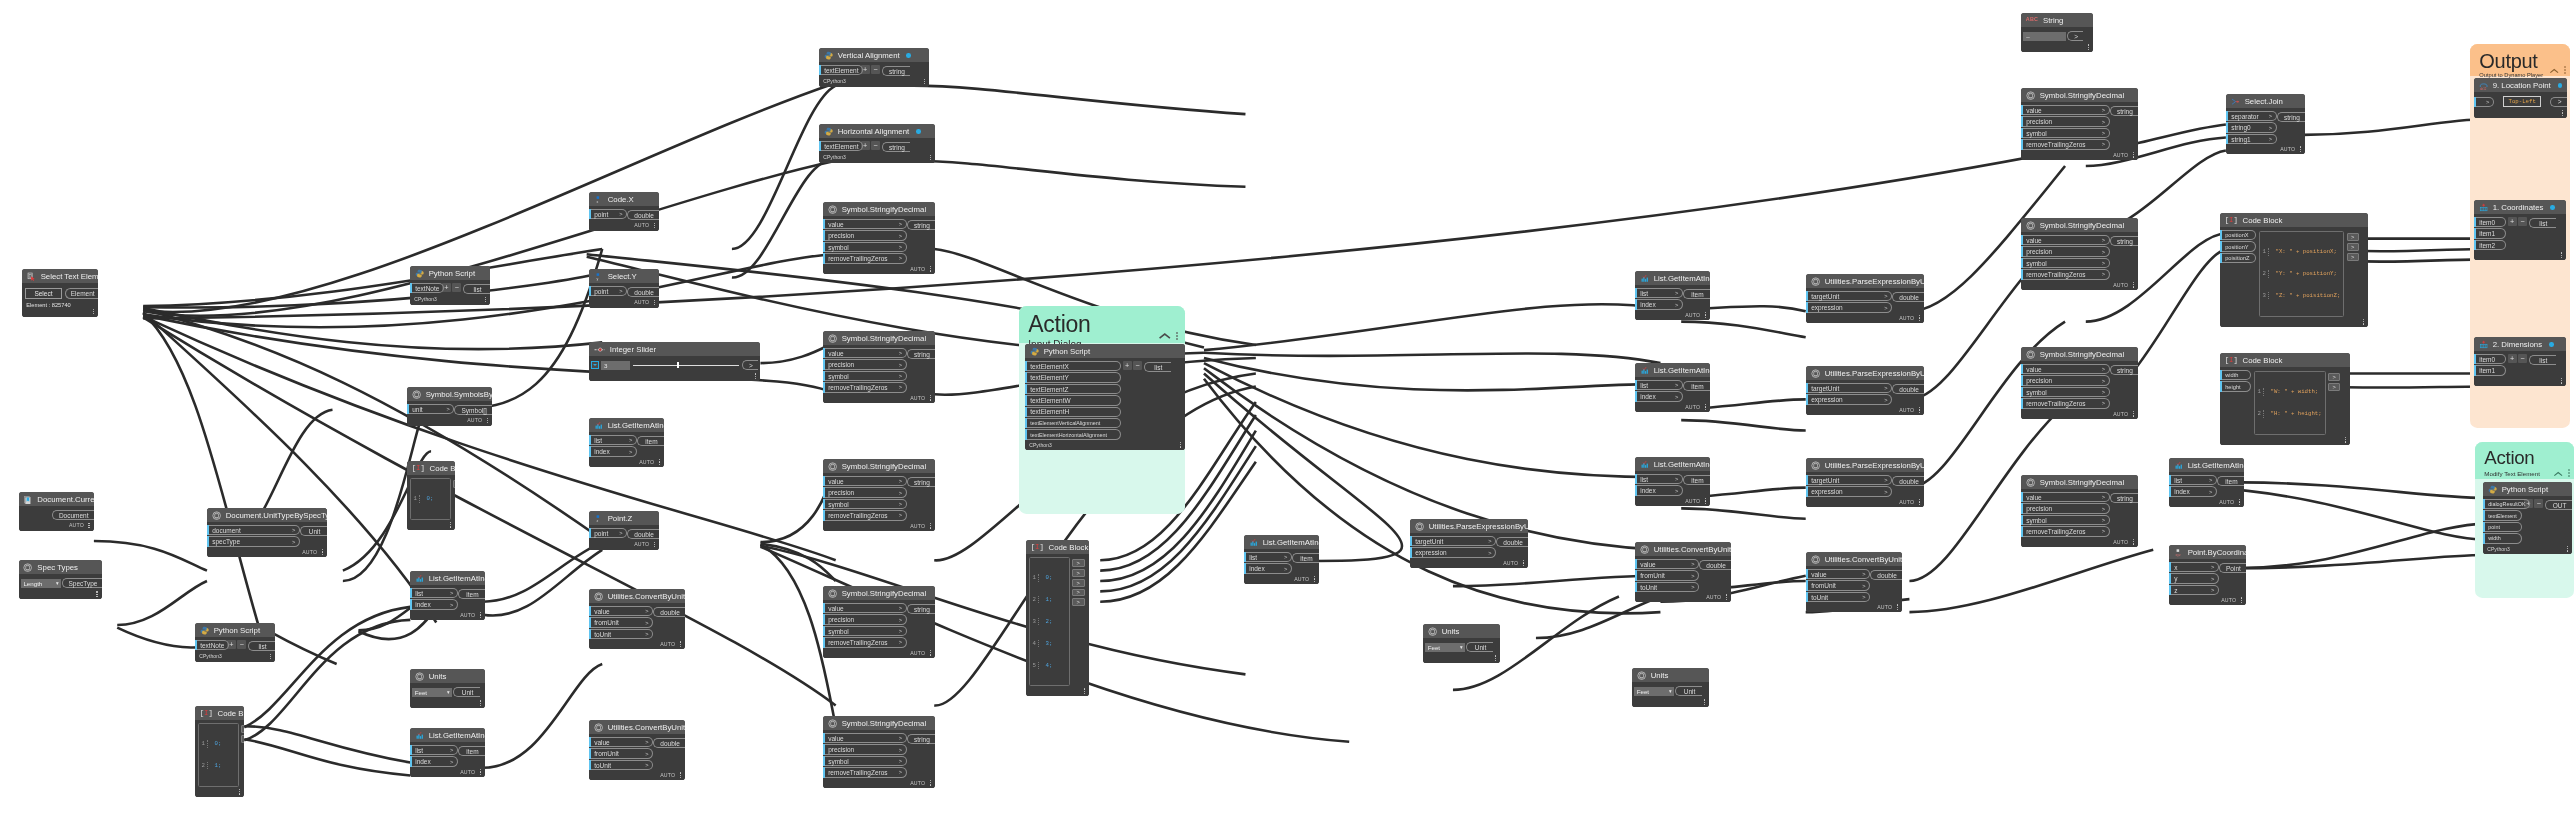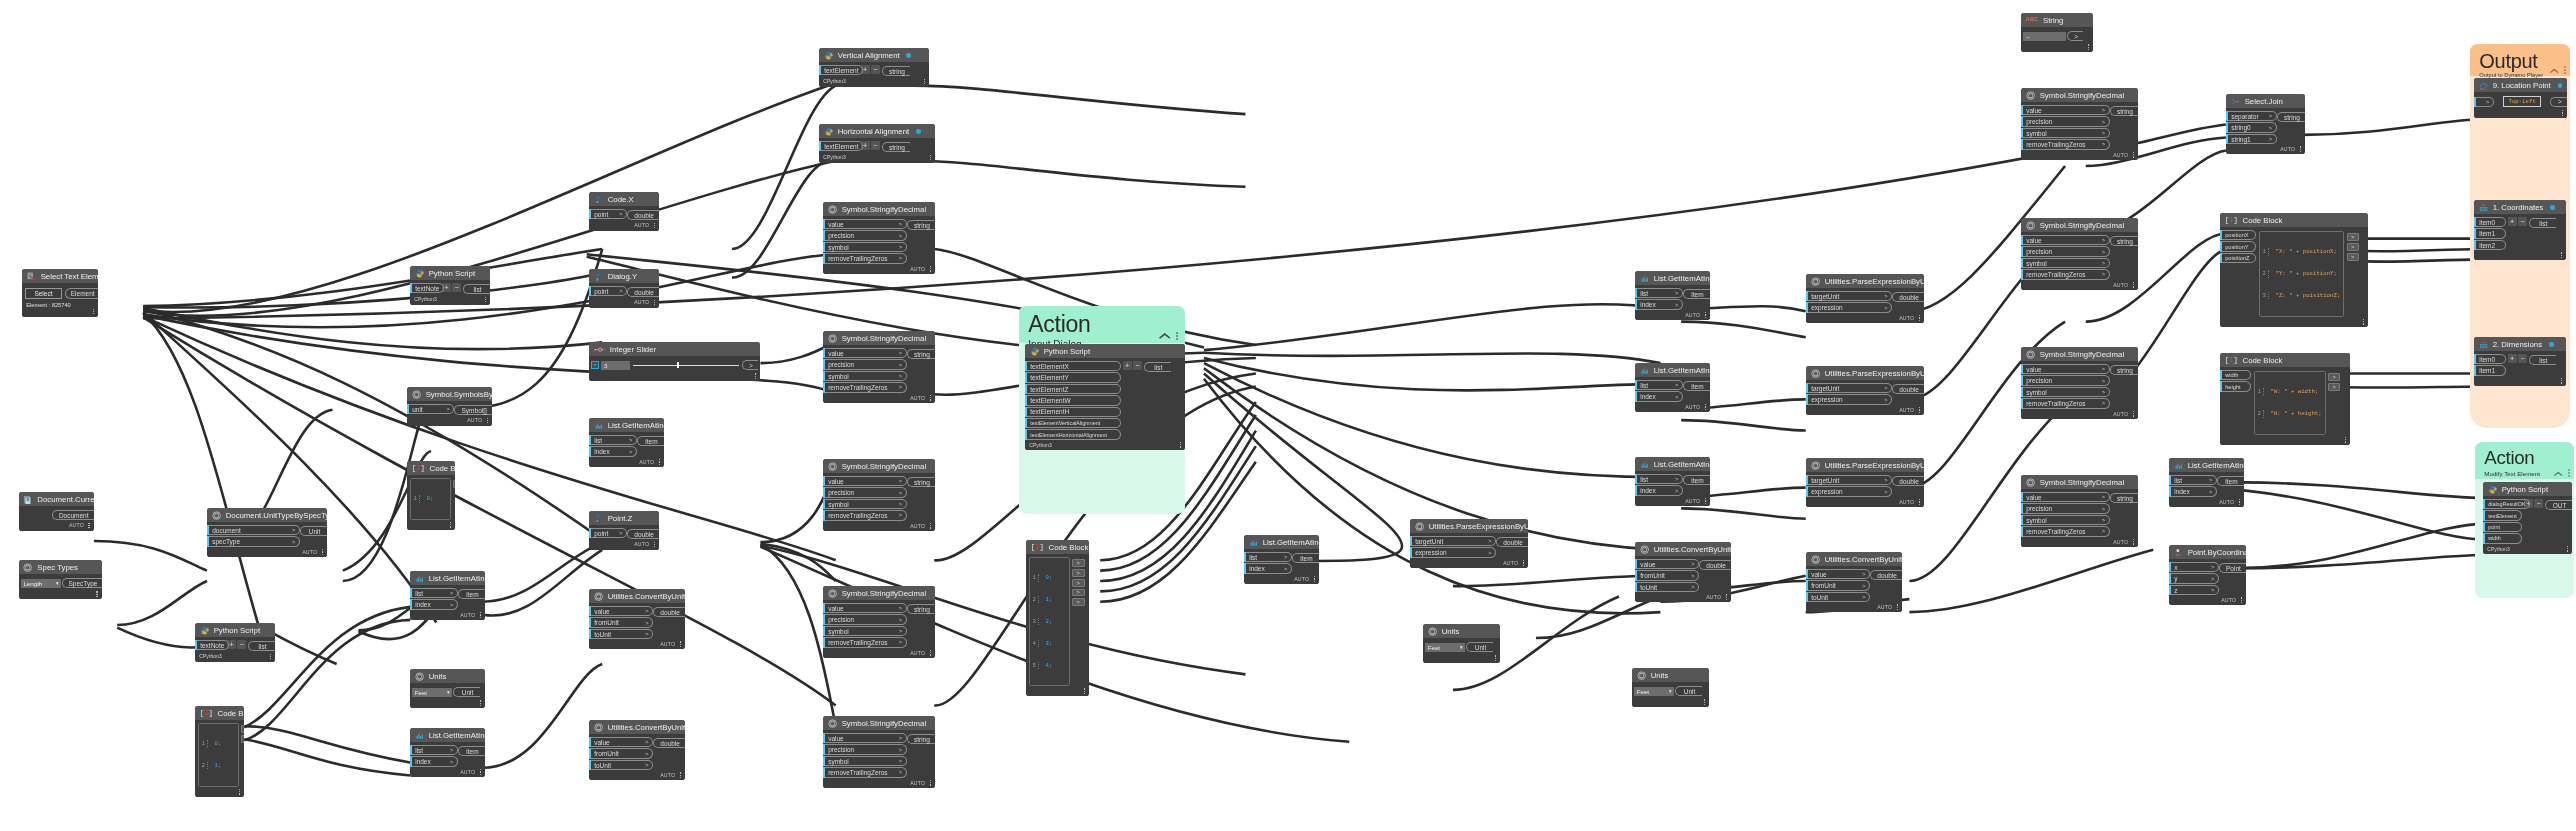--- a/index.html
+++ b/index.html
@@ -803,21 +803,21 @@
       </div>
     </div>
   </div>
 
   <div class="node" style="left:589px; top:269px; width:70px;">
     <div class="node-head">
       <svg class="ico" viewBox="0 0 18 18">
         <rect x="5" y="2.5" width="5" height="5" fill="#1a72c9"></rect>
         <text x="5" y="16" font-size="7" fill="#cfcfcf" font-family="Liberation Sans">y</text>
       </svg>
-      <span class="node-title">Dialog.Y</span>
+      <span class="node-title">Select.Y</span>
     </div>
     <div class="node-body">
       <div class="ports">
         <div class="ports-in">
           <div class="port">
             <span class="tab"></span>
             <span class="pill">
                 <span>point</span>
                 <span class="chev">&gt;</span>
               </span>
@@ -2488,21 +2488,21 @@
         <span>AUTO</span>
         <span class="vdots">
             <i></i>
             <i></i>
             <i></i>
           </span>
       </div>
     </div>
   </div>
 
-  <div class="group" id="g-output" style="left:2470px; top:44px; width:100px; height:384px; background:#FDE5D0;border-radius:17px;">
+  <div class="group" id="g-output" style="left:2470px; top:44px; width:100px; height:384px; background:#FDE5D0;">
     <div class="group-header" style="background:#FBC08A; height:32px;">
       <div class="group-title" style="font-size:20px;">Output</div>
       <div class="group-sub" style="font-size:5.7px; margin-top:1px;">Output to Dynamo Player</div>
       <div class="group-ctl" style="right:4.2px; bottom:2.1px;">
         <svg class="grp-chevron" viewBox="0 0 26 16" style="width:10.4px;height:6.2px;">
             <path d="M3 12 L13 4 L23 12" fill="none" stroke="#8a6030" stroke-width="3"></path>
           </svg>
         <span class="grp-dots">
             <i style="border-color:#a07040"></i>
             <i style="border-color:#a07040"></i>

